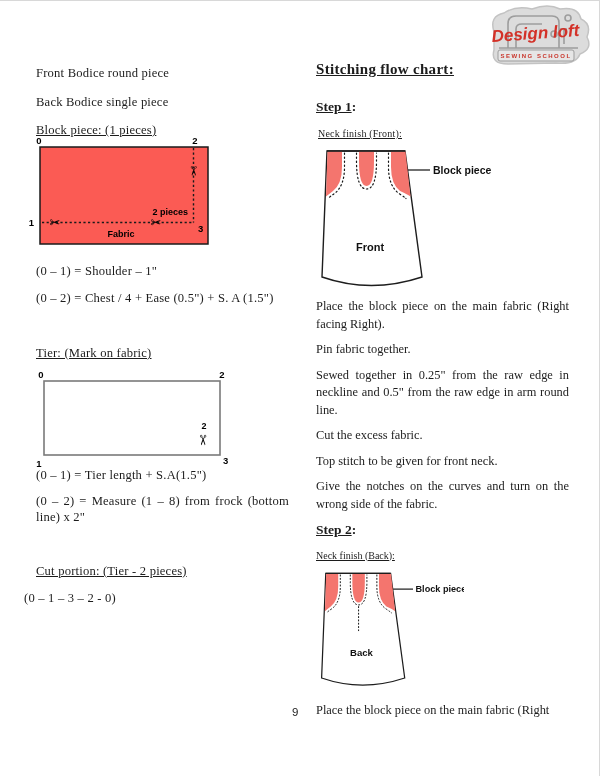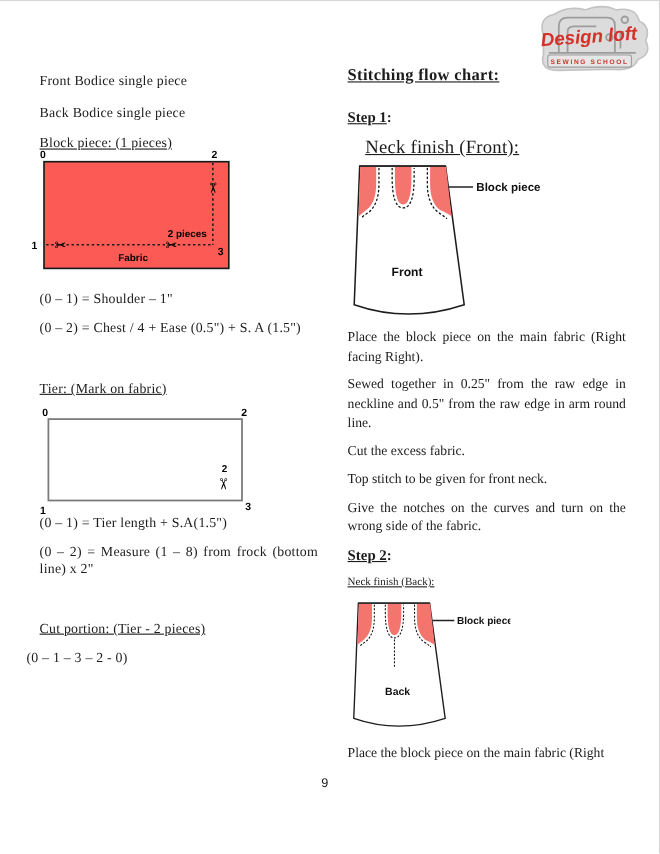--- a/index.html
+++ b/index.html
@@ -34,21 +34,21 @@
         <circle cx="84" cy="14" r="3"></circle>
         <circle cx="70" cy="30" r="3"></circle>
         <path d="M15,44 L94,44"></path>
       </g>
       <text x="8" y="38" transform="rotate(-4 8 38)" font-family="Liberation Serif, serif" font-style="italic" font-weight="bold" font-size="17" fill="#d33128">Design loft</text>
       <rect x="14" y="46" width="76" height="11" rx="2" fill="#e6e6e6" stroke="#9d9d9d" stroke-width="1"></rect>
       <text x="52" y="54" text-anchor="middle" font-size="6" letter-spacing="1.5" font-weight="bold" fill="#c9352b">SEWING  SCHOOL</text>
     </svg>
   </div>
 
-  <div class="abs txt" style="left:36px;top:64px;">Front Bodice single piece</div>
+  <div class="abs txt" style="left:36px;top:64px;">Front Bodice round piece</div>
   <div class="abs txt" style="left:36px;top:93px;">Back Bodice single piece</div>
   <div class="abs txt u" style="left:36px;top:121px;">Block piece: (1 pieces)</div>
 
   <div class="abs" style="left:22px;top:134px;">
     <svg width="200" height="124" viewBox="0 0 200 124">
       <rect x="18" y="12" width="168" height="97" stroke="#1a1a1a" stroke-width="1.5" fill="#fb5b54"></rect>
       <text x="17" y="9" text-anchor="middle" font-size="9.5" font-weight="bold">0</text>
       <text x="173" y="9" text-anchor="middle" font-size="9.5" font-weight="bold">2</text>
       <path d="M171.5,13 L171.5,87.5" fill="none" stroke="#1a1a1a" stroke-width="1.4" stroke-dasharray="2.2 2.4"></path>
       <text transform="translate(171.5,36) rotate(90)" text-anchor="middle" dominant-baseline="central" font-size="13" font-family="DejaVu Sans, sans-serif">✂</text>
@@ -80,40 +80,41 @@
 
   <div class="abs txt" style="left:36px;top:466px;">(0 – 1) = Tier length + S.A(1.5")</div>
   <div class="abs txt" style="left:36px;top:492px;width:253px;text-align:justify;">(0 – 2) = Measure (1 – 8) from frock (bottom line) x 2"</div>
   <div class="abs txt u" style="left:36px;top:562px;">Cut portion: (Tier - 2 pieces)</div>
   <div class="abs txt" style="left:24px;top:589px;">(0 – 1 – 3 – 2 - 0)</div>
 
   <div class="abs title" style="left:316px;top:60px;">Stitching flow chart:</div>
 
   <div class="abs stephead" style="left:316px;top:98px;"><span class="u">Step 1</span><span>:</span></div>
 
-  <div class="abs txt u" style="left:332px;top:125px;font-size:17px;">Neck finish (Front):</div>
+  <div class="abs txt u" style="left:318px;top:125px;font-size:10px;">Neck finish (Front):</div>
 
   <div class="abs" style="left:318px;top:146px;">
     <svg width="175" height="142" viewBox="0 0 175 142">
       <path d="M9,4 L87,4 L104,130 Q53,147 4,130 Z" fill="#ffffff" stroke="#1d1d1d" stroke-width="1.4"></path>
       <path d="M9.5,4.5 L24,4.5 L24,20 Q24,37 15,44 Q10.5,47.5 8,49.5 Z" fill="#f4756e"></path>
       <path d="M41,4.5 L56,4.5 L56,14 Q56,39 48.5,39 Q41,39 41,14 Z" fill="#f4756e"></path>
       <path d="M73,4.5 L87.5,4.5 L92.5,49.5 Q89,47 82,44 Q73,37 73,20 Z" fill="#f4756e"></path>
       <path d="M9,4 L87,4" fill="none" stroke="#1d1d1d" stroke-width="1.3"></path>
       <path class="stitch" d="M26.5,6 L26.5,20 Q26.5,39 16.5,46.5 Q12,49.5 10,51.5"></path>
       <path class="stitch" d="M38.5,6 L38.5,14 Q38.5,42 48.5,42 Q58.5,42 58.5,14 L58.5,6"></path>
       <path class="stitch" d="M70.5,6 L70.5,20 Q70.5,39 81,46.5 Q85.5,49.5 88,51.5"></path>
       <text x="52" y="104" text-anchor="middle" font-size="11" font-weight="bold" fill="#111">Front</text>
       <path d="M90,23 L112,23" stroke="#222" stroke-width="1.3"></path>
       <text x="115" y="27" font-size="10.5" font-weight="bold" fill="#111">Block piece</text>
     </svg>
   </div>
 
   <div class="abs rc" style="left:316px;top:297px;">
     <p>Place the block piece on the main fabric (Right facing Right).</p>
+    <p>Pin fabric together.</p>
     <p>Sewed together in 0.25" from the raw edge in neckline and 0.5" from the raw edge in arm round line.</p>
     <p>Cut the excess fabric.</p>
     <p>Top stitch to be given for front neck.</p>
     <p>Give the notches on the curves and turn on the wrong side of the fabric.</p>
 
     <div class="stephead stepblock"><span class="u">Step 2</span><span>:</span></div>
 
     <div class="u subhead" style="font-size:10px;">Neck finish (Back):</div>
 
     <div style="margin:6px 0 8px 2px;">

